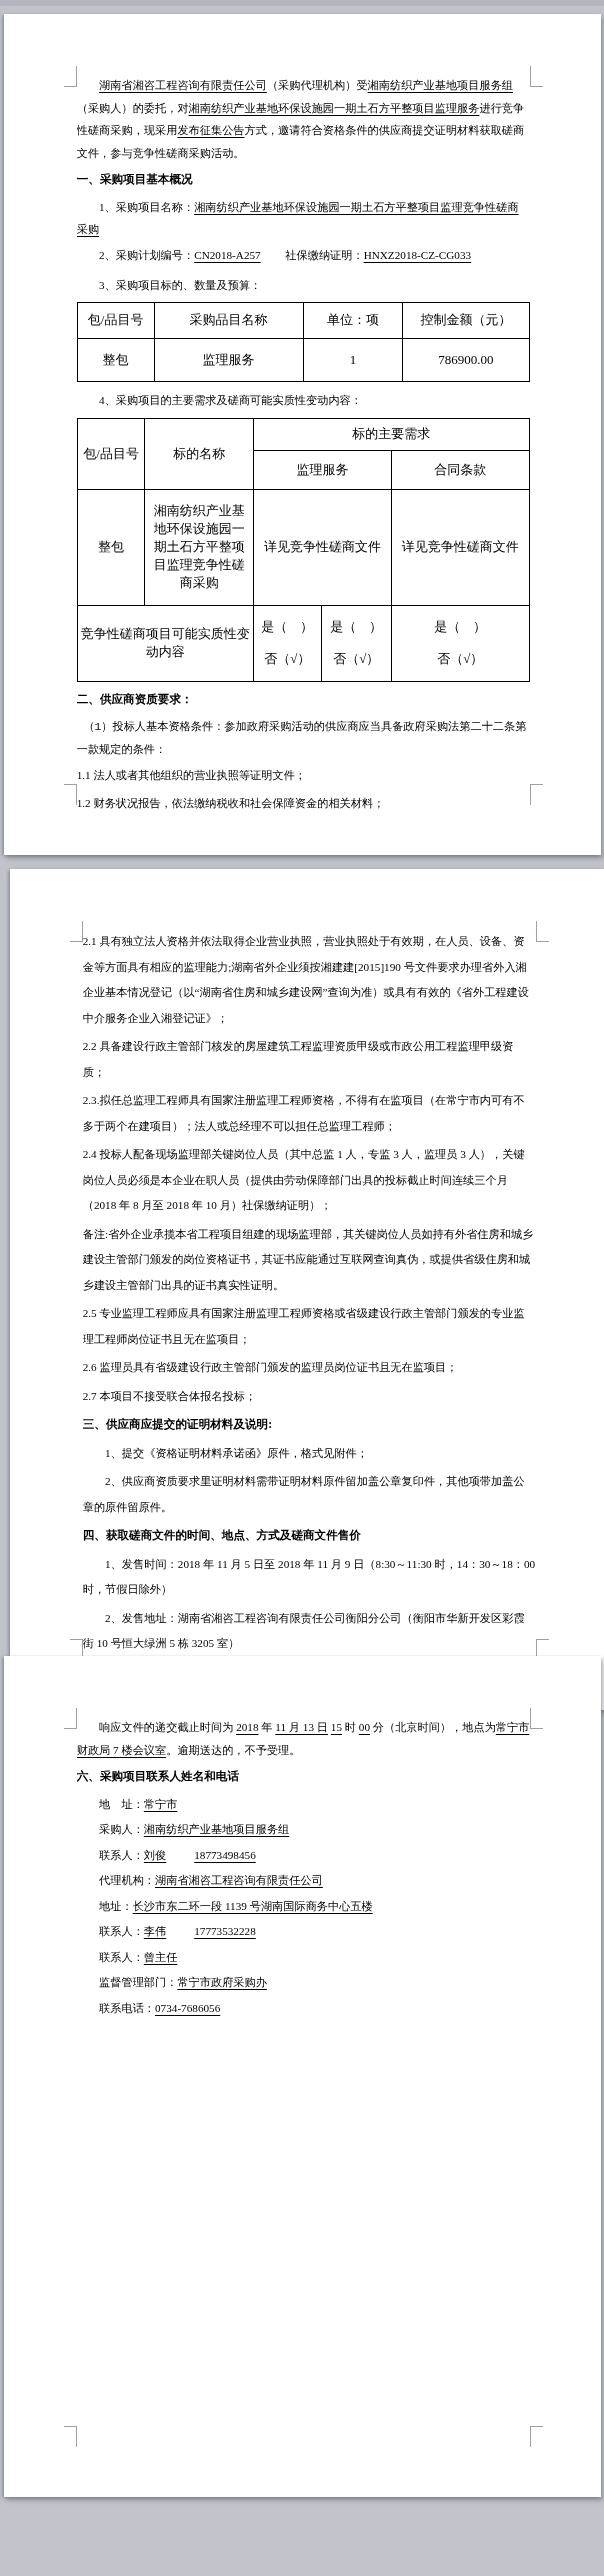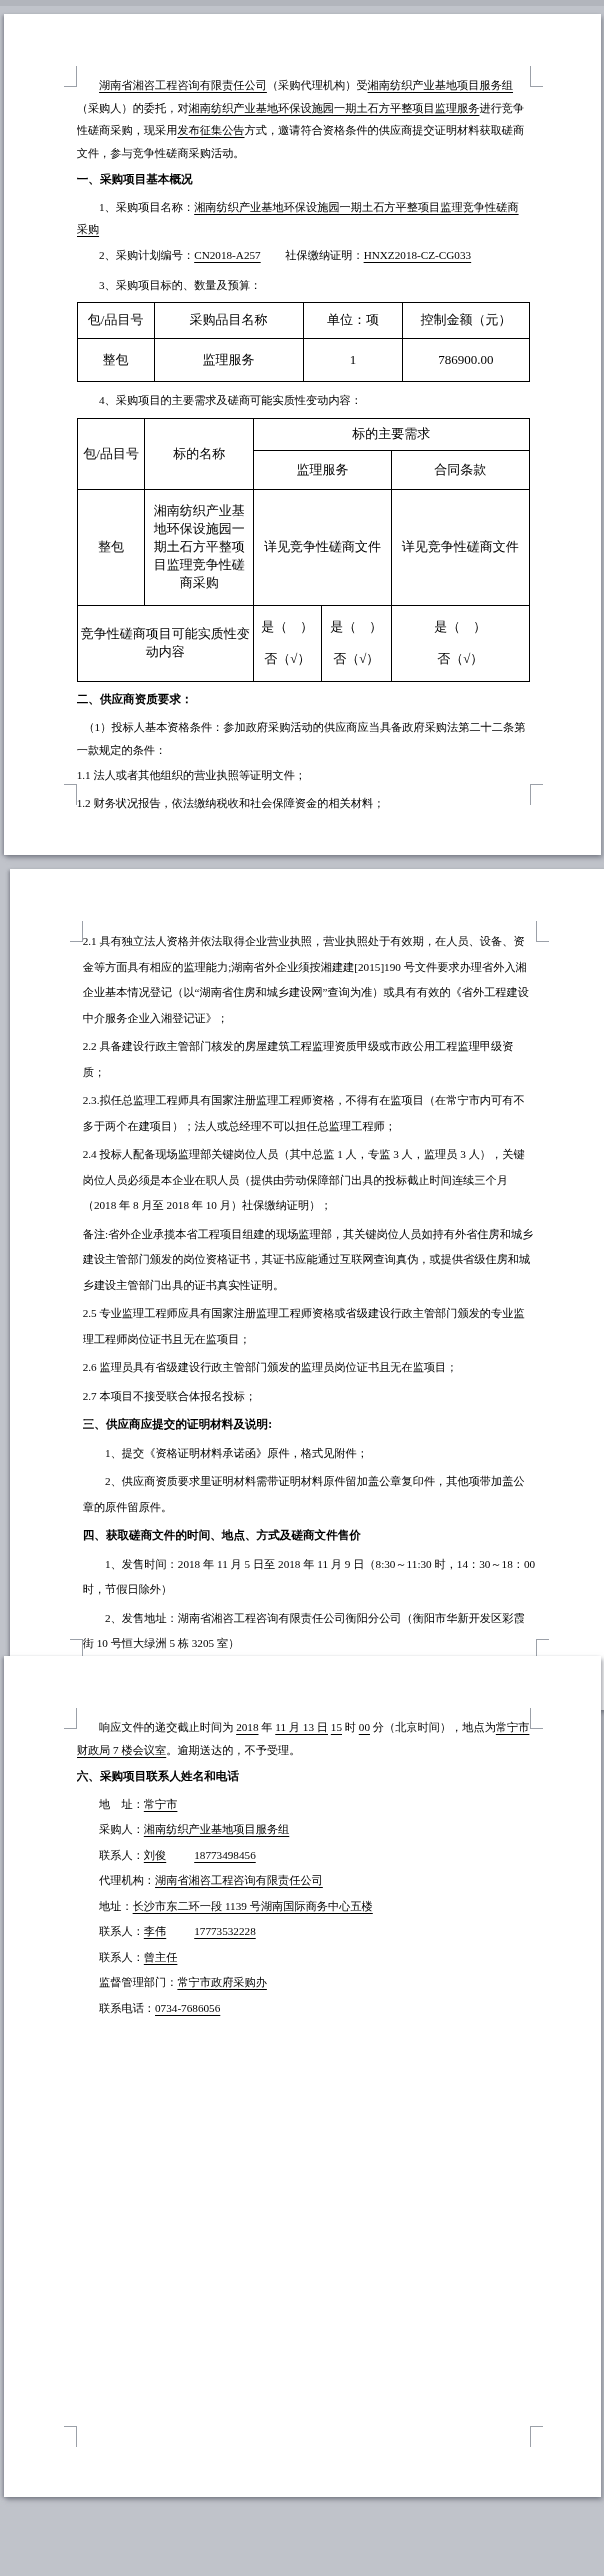--- a/index.html
+++ b/index.html
@@ -6,21 +6,21 @@
   .canvas{position:relative;width:604px;height:2576px;background:#c0c3ca;overflow:hidden;
           font-family:"Liberation Serif","DejaVu Serif",serif;color:#000;}
   .topstrip{position:absolute;left:0;top:0;width:100%;height:6px;background:#b2b5bc;}
   .pg{position:absolute;left:3.7px;width:597px;height:841px;background:#ffffff;
       box-shadow:-2.2px 0.7px 3px rgba(96,100,112,.55), 2.2px 3px 4.5px rgba(96,100,112,.55);}
   .ct{position:absolute;left:73px;right:71px;top:60px;bottom:45px;font-size:11.2px;line-height:22.5px;overflow:hidden;}
   .ct2{line-height:25.5px;}
   .p{margin:0 0 3px 0;}
   .sp8{margin-top:7.5px;}
   .ind{text-indent:2em;}
-  .ind5{text-indent:0.6em;}
+  .ind5{text-indent:0.6em;font-family:Liberation Mono, monospace;}
   .q{margin:0 0 5.2px 0;}
   .u{text-decoration:underline;text-underline-offset:3px;}
   .hd{font-size:11.6px;font-weight:bold;margin:4.5px 0 4.5px 0;line-height:22.5px;}
   .gapL{display:inline-block;width:2.2em;}
   .v2{margin-left:2.5em;}
   table{width:100%;border-collapse:collapse;table-layout:fixed;margin:6px 0 7.5px 0;}
   th,td{border:1.5px solid #000;text-align:center;vertical-align:middle;
         font-weight:normal;font-size:13px;line-height:18px;padding:6px 3px;}
   .t1 th{height:22.5px;}
   .t1 td{height:30px;}

